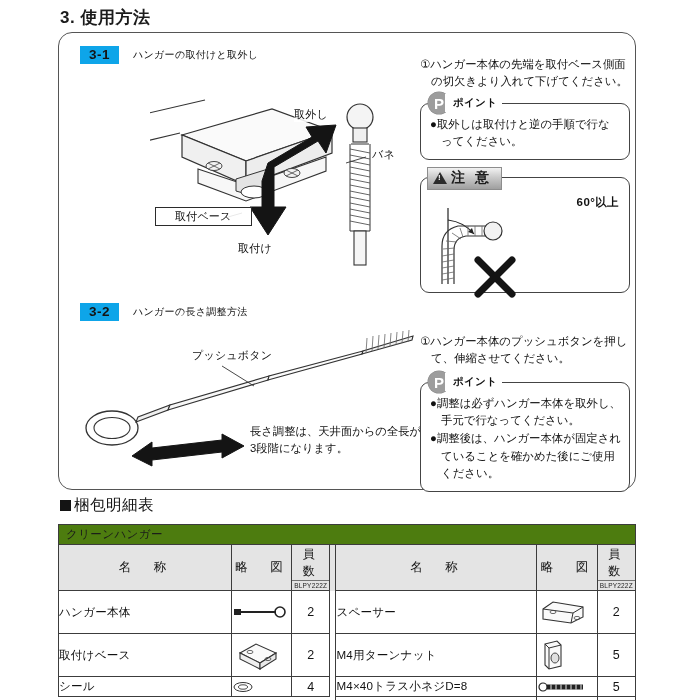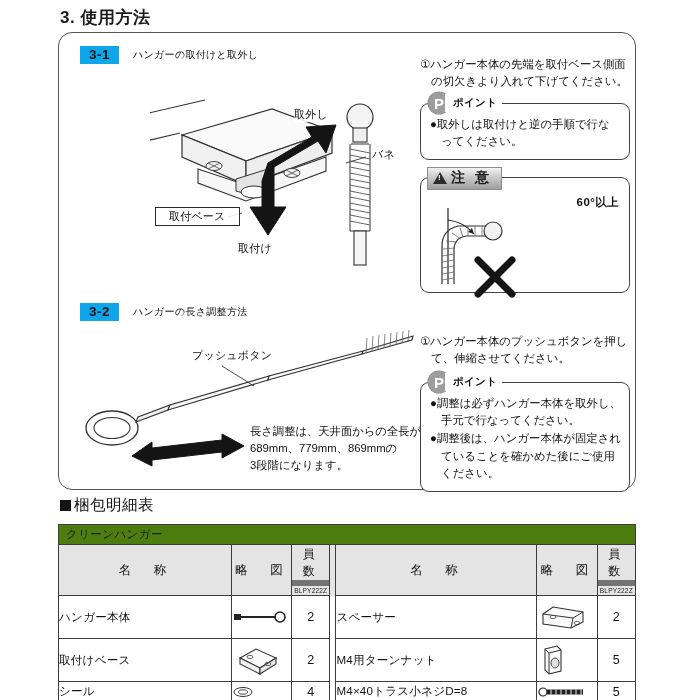--- a/index.html
+++ b/index.html
@@ -201,21 +201,21 @@
   .dlabel {
     position: absolute;
     font-size: 11px;
     color: #111;
     background: rgba(255,255,255,0.88);
     white-space: nowrap;
     letter-spacing: 0.2px;
   }
   .dlabel.boxed {
     border: 1px solid #2b2b2b;
-    padding: 1px 13px;
+    padding: 1px 19px;
     text-align: right;
   }
 
   .note-text {
     position: absolute;
     font-size: 11.3px;
     line-height: 1.5;
     color: #111;
     white-space: nowrap;
   }
@@ -277,21 +277,21 @@
     height: 30px;
   }
   .hdr td.qty-h {
     padding: 0;
     letter-spacing: 0;
   }
   .qty-h-top {
     font-size: 12px;
     letter-spacing: 4px;
     padding: 1px 0 0 0;
-    border-bottom: 6px solid #737373;
+    border-bottom: 1px solid #737373;
   }
   .qty-h-code {
     font-size: 6.5px;
     letter-spacing: 0.2px;
     font-family: "Liberation Sans", sans-serif;
     padding: 1px 0;
     color: #1f1f1f;
   }
   .name-cell {
     padding-left: 8px;
@@ -469,21 +469,20 @@
         <path d="M336 12 L337 0"></path>
     </g>
 
     <line x1="182" y1="56" x2="150" y2="36" stroke="#333" stroke-width="0.9"></line>
 
     <path d="M60 126 L80 112 L80 118 L150 110 L150 104 L172 116 L150 128 L150 122 L80 130 L80 136 Z" fill="#141414" stroke="#141414" stroke-width="1"></path>
   </svg>
   <div class="dlabel" style="left:120px; top:18px;">プッシュボタン</div>
   <div class="note-text" style="left:178px; top:93px;">
     <div>長さ調整は、天井面からの全長が</div>
-    <div>689mm、779mm、869mmの</div>
     <div>3段階になります。</div>
   </div>
 </div>
 
 <div class="instr-col" style="left:420px; top:333px;">
   <div class="instr-line">
     <span class="hang">①ハンガー本体のプッシュボタンを押して、伸縮させてください。</span>
   </div>
 
   <div class="callout" style="margin-top:15px;">

